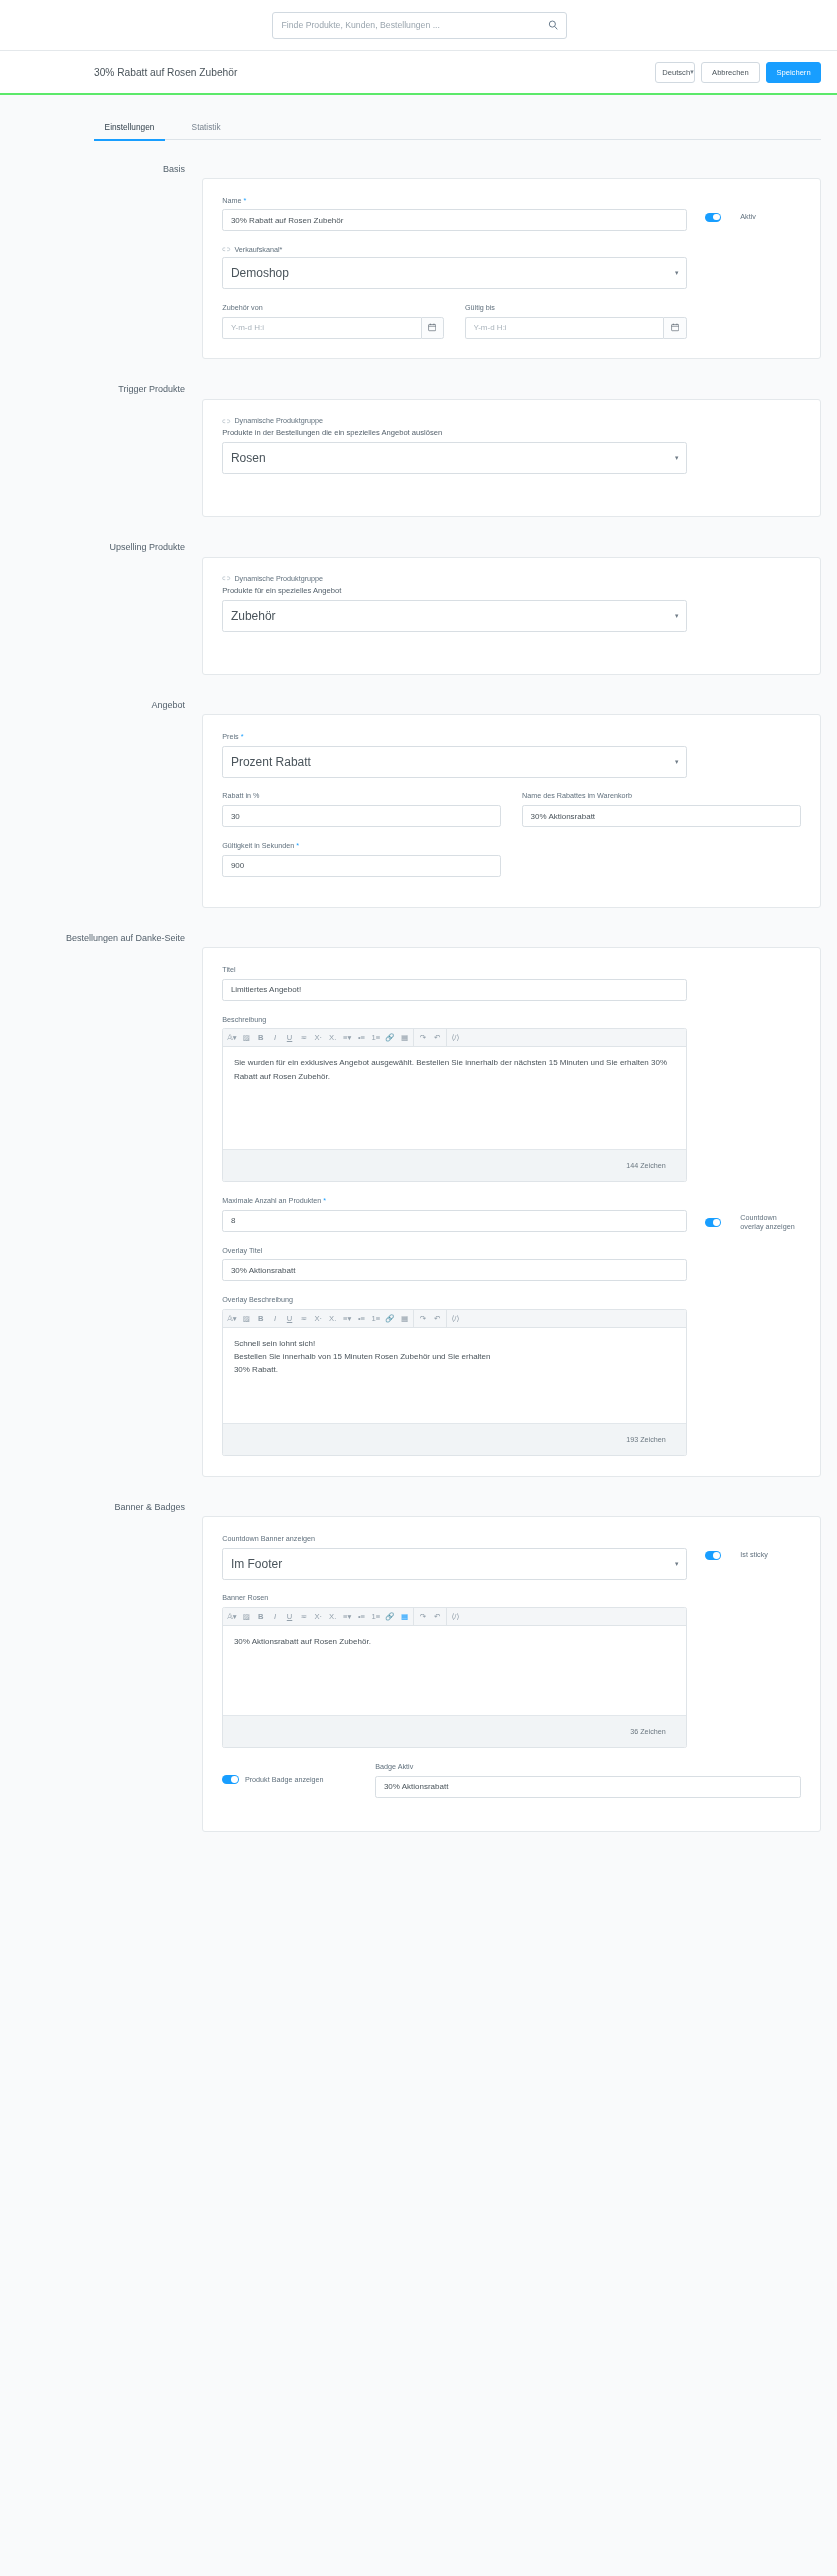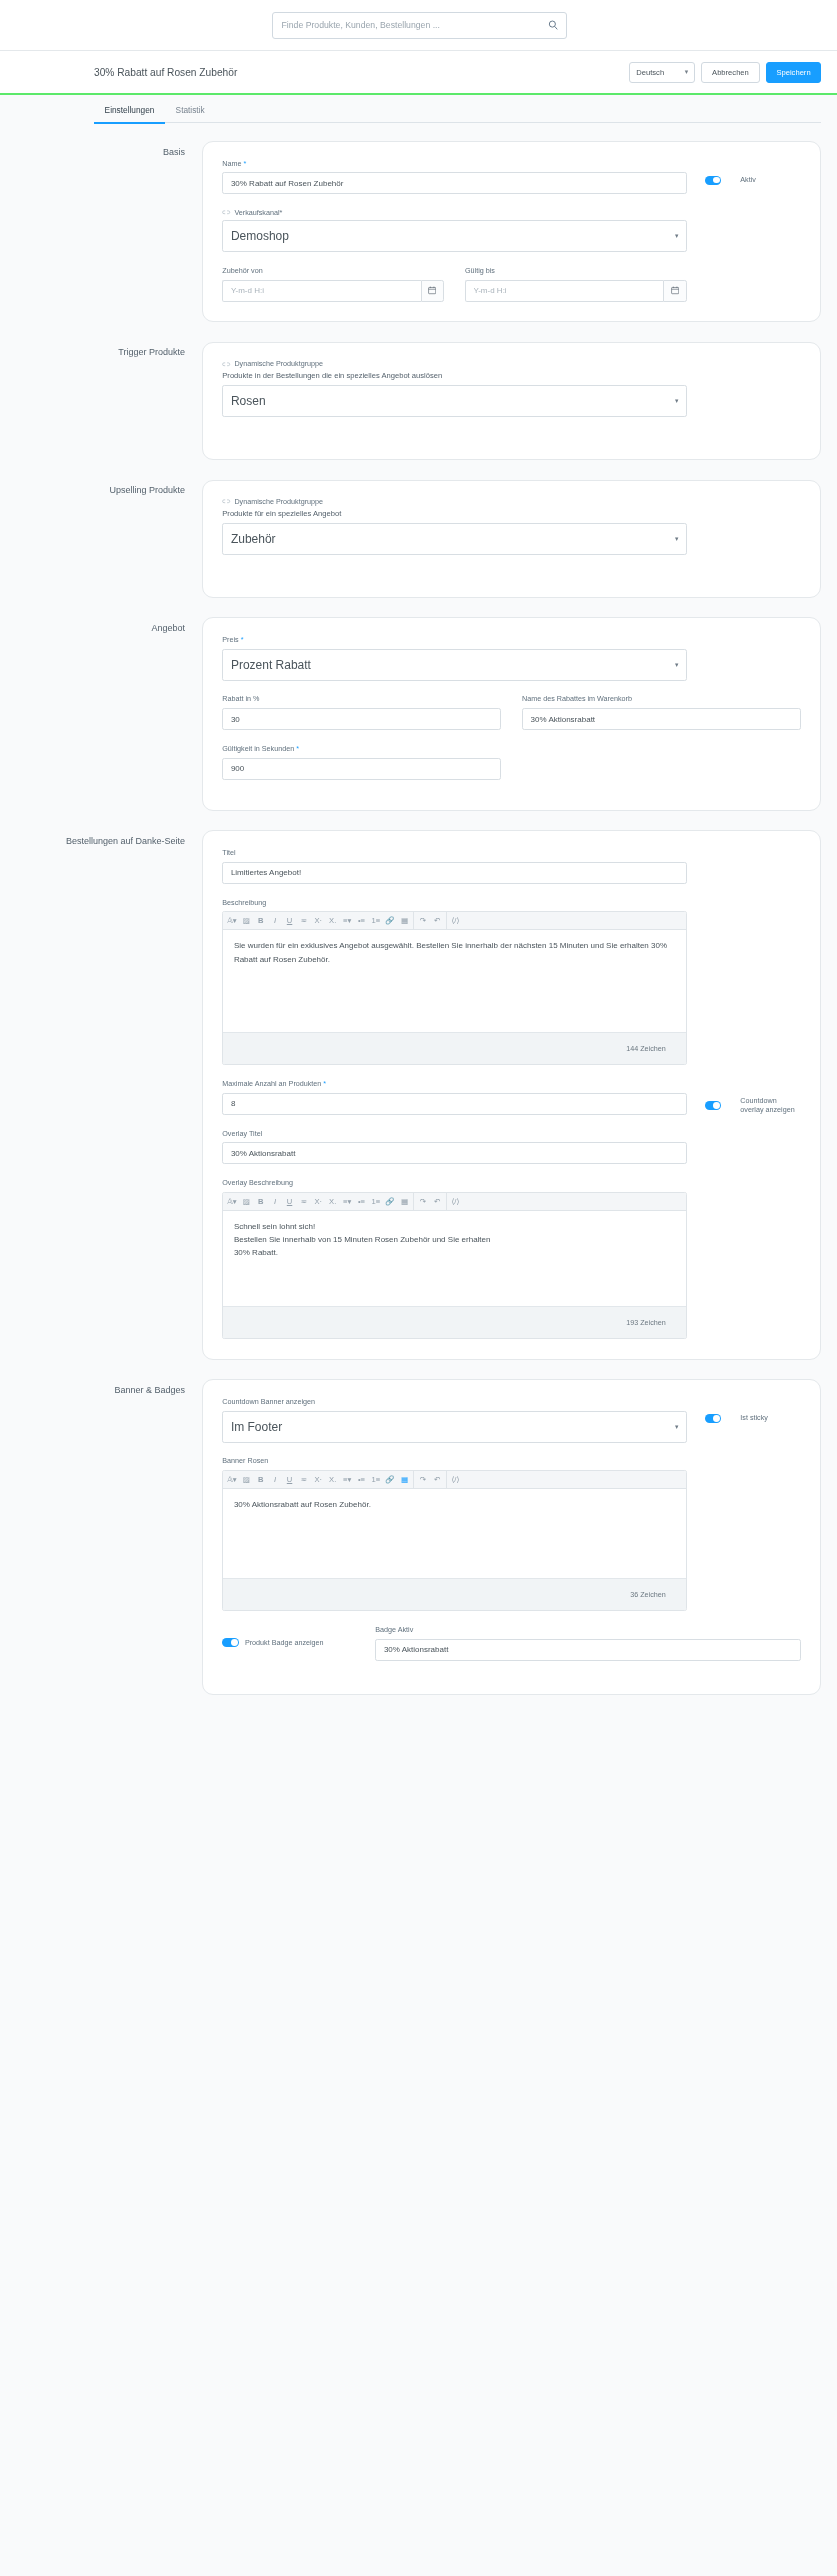--- a/index.html
+++ b/index.html
@@ -71,21 +71,21 @@
     flex: 0 0 auto;
   }
   .header-actions {
     margin-left: auto;
     display: flex;
     align-items: center;
     gap: 6px;
   }
   .lang-select {
     position: relative;
-    width: 66px; height: 21px;
+    width: 40px; height: 21px;
     border: 0.8px solid #d1d9e0;
     border-radius: 3px;
     background: #fff;
     display: flex; align-items: center;
     padding: 0 6px;
     font-size: 7.6px;
     color: #4a545b;
   }
   .lang-select .caret {
     margin-left: auto;
@@ -114,23 +114,23 @@
 
   
   .tabs-wrap {
     background: #f9fafb;
     padding-left: 94px;
     padding-right: 16.6px;
   }
   .tabs {
     display: flex;
     align-items: flex-end;
-    height: 28px;
+    height: 45px;
     border-bottom: 1.5px solid #dde3e8;
-    gap: 0;
+    gap: 16px;
   }
   .tab {
     font-size: 8.3px;
     color: #798490;
     padding: 0 10.6px 6.8px 10.6px;
     cursor: pointer;
     position: relative;
     white-space: nowrap;
   }
   .tab.active { color: #33414c; }
@@ -158,23 +158,24 @@
     padding-right: 16.6px;
     padding-top: 4.5px;
     font-size: 9px;
     color: #54616c;
     line-height: 1.45;
   }
   .card {
     flex: 1;
     background: #fff;
     border: 0.8px solid #e4e8eb;
-    border-radius: 11px;
+    border-radius: 3px;
     padding: 16.6px 19.7px 19.7px 19.7px;
     min-height: 45px;
+    margin-top: 20px;
   }
 
   
   .field { margin-bottom: 13.6px; }
   .field:last-child { margin-bottom: 0; }
   .flabel {
     display: block;
     font-size: 7.2px;
     color: #60707d;
     margin-bottom: 4.5px;

